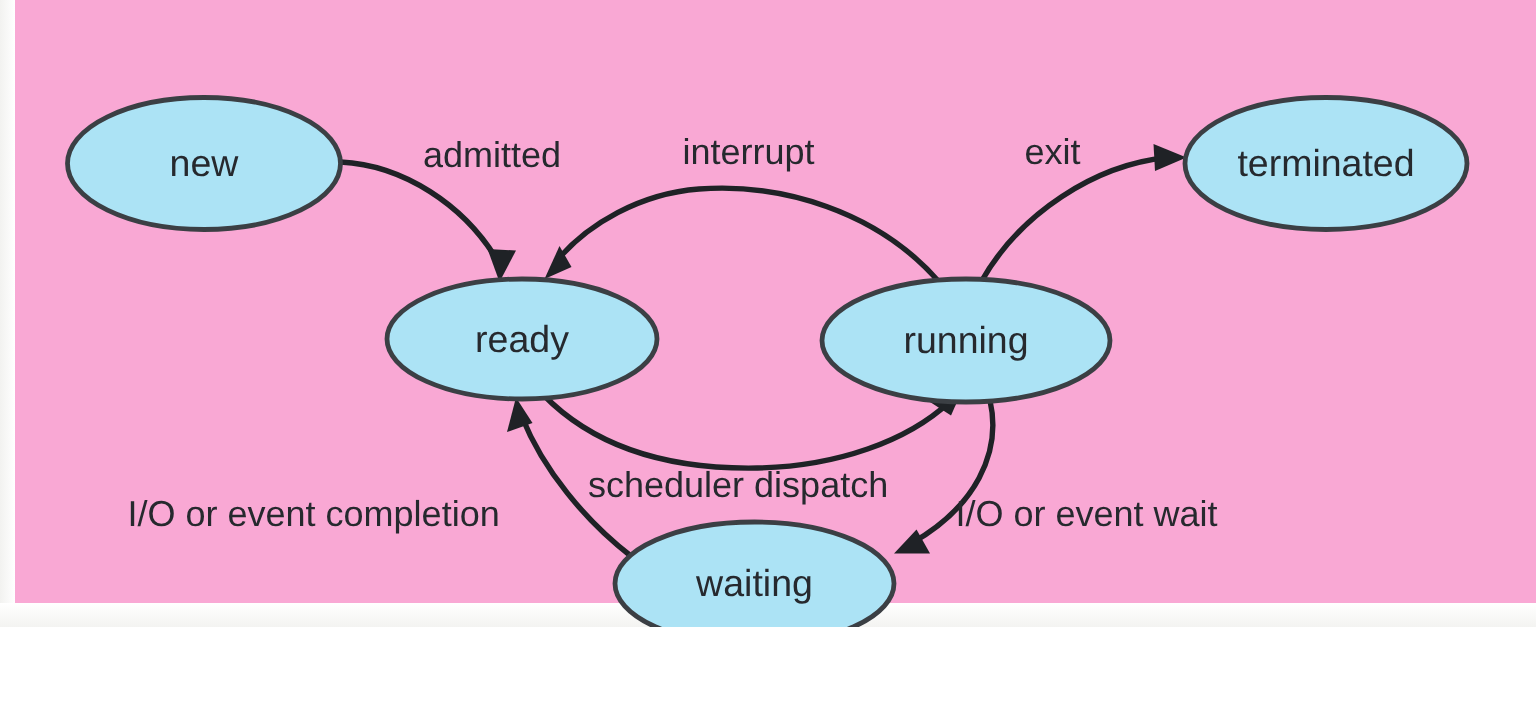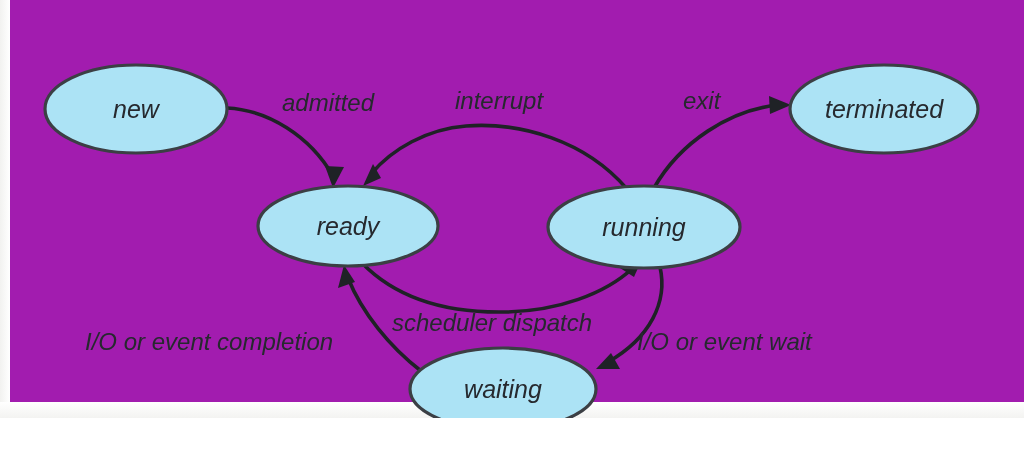--- a/index.html
+++ b/index.html
@@ -7,23 +7,22 @@
     padding: 0;
     background: #ffffff;
   }
   body {
     font-family: "Liberation Sans", sans-serif;
   }
   #diagram-canvas {
     position: relative;
     width: 1024px;
     height: 418px;
-    background: #a21caf;
+    background: #f9a8d4;
     overflow: hidden;
-    font-style: italic;
   }
   
   .scan-edge-left {
     position: absolute;
     left: 0; top: 0;
     width: 10px; height: 470px;
     background: linear-gradient(to right, #f2f2f0, #ffffff);
   }
   .scan-edge-bottom {
     position: absolute;

